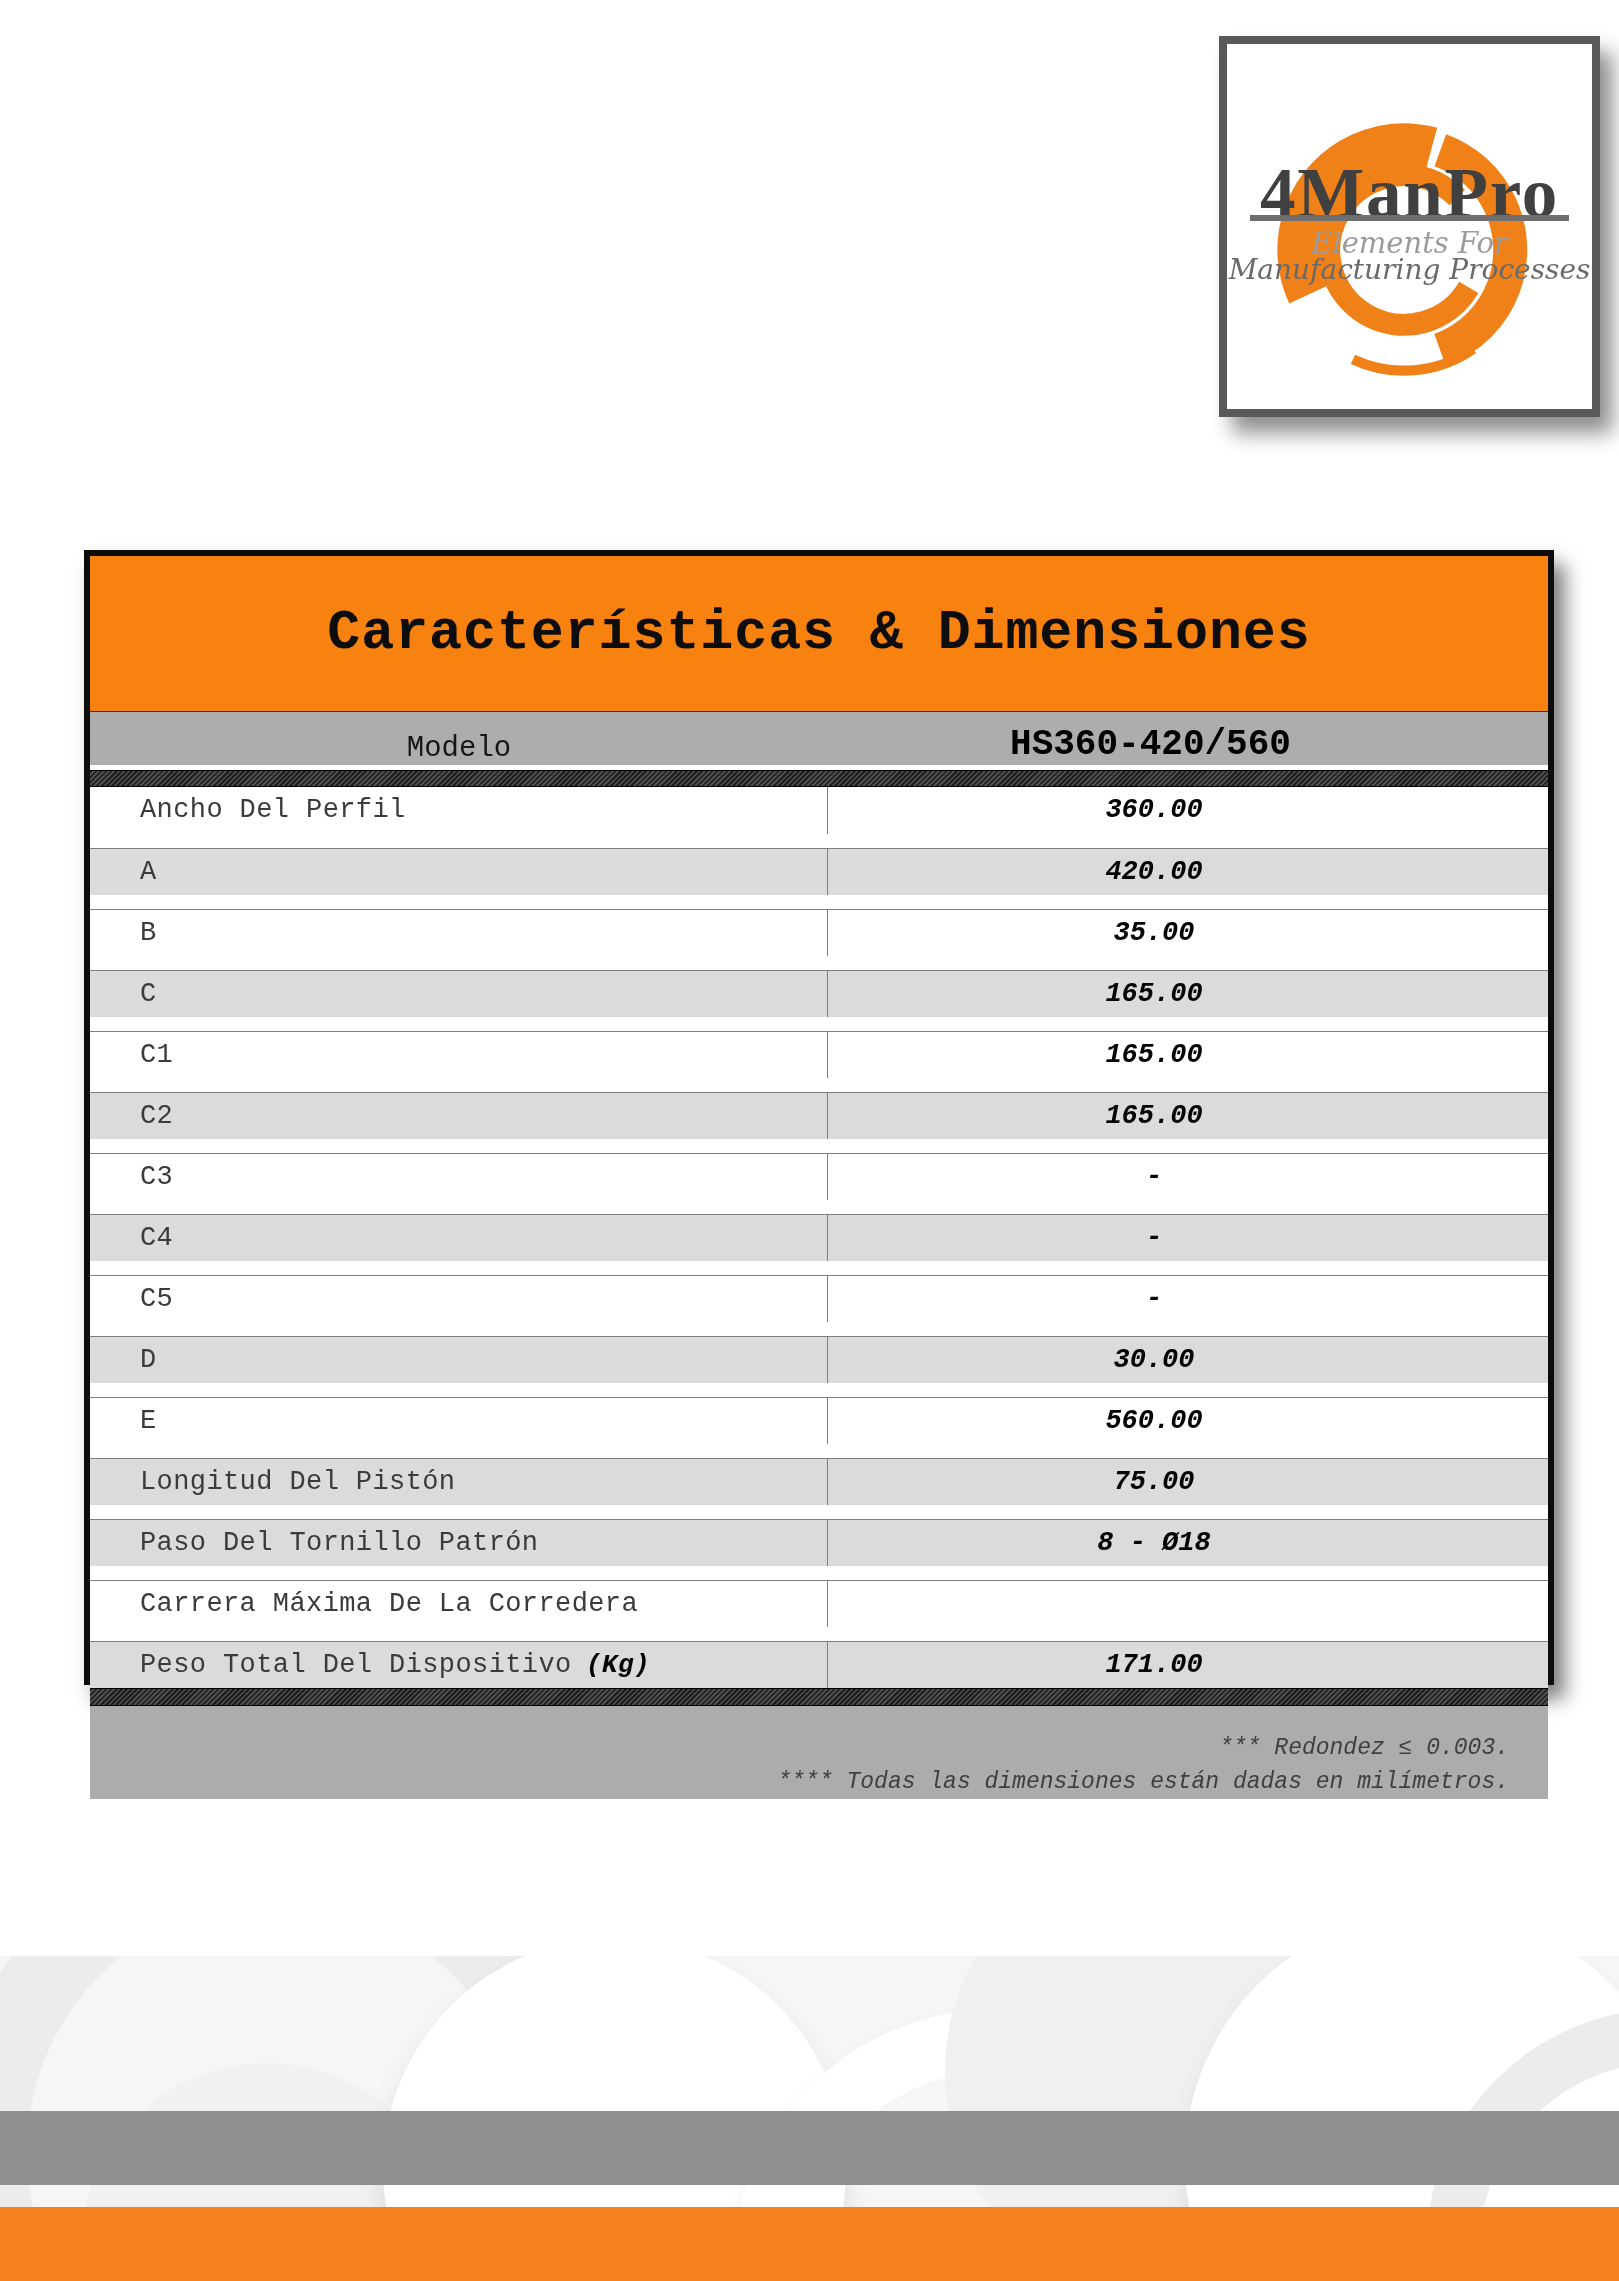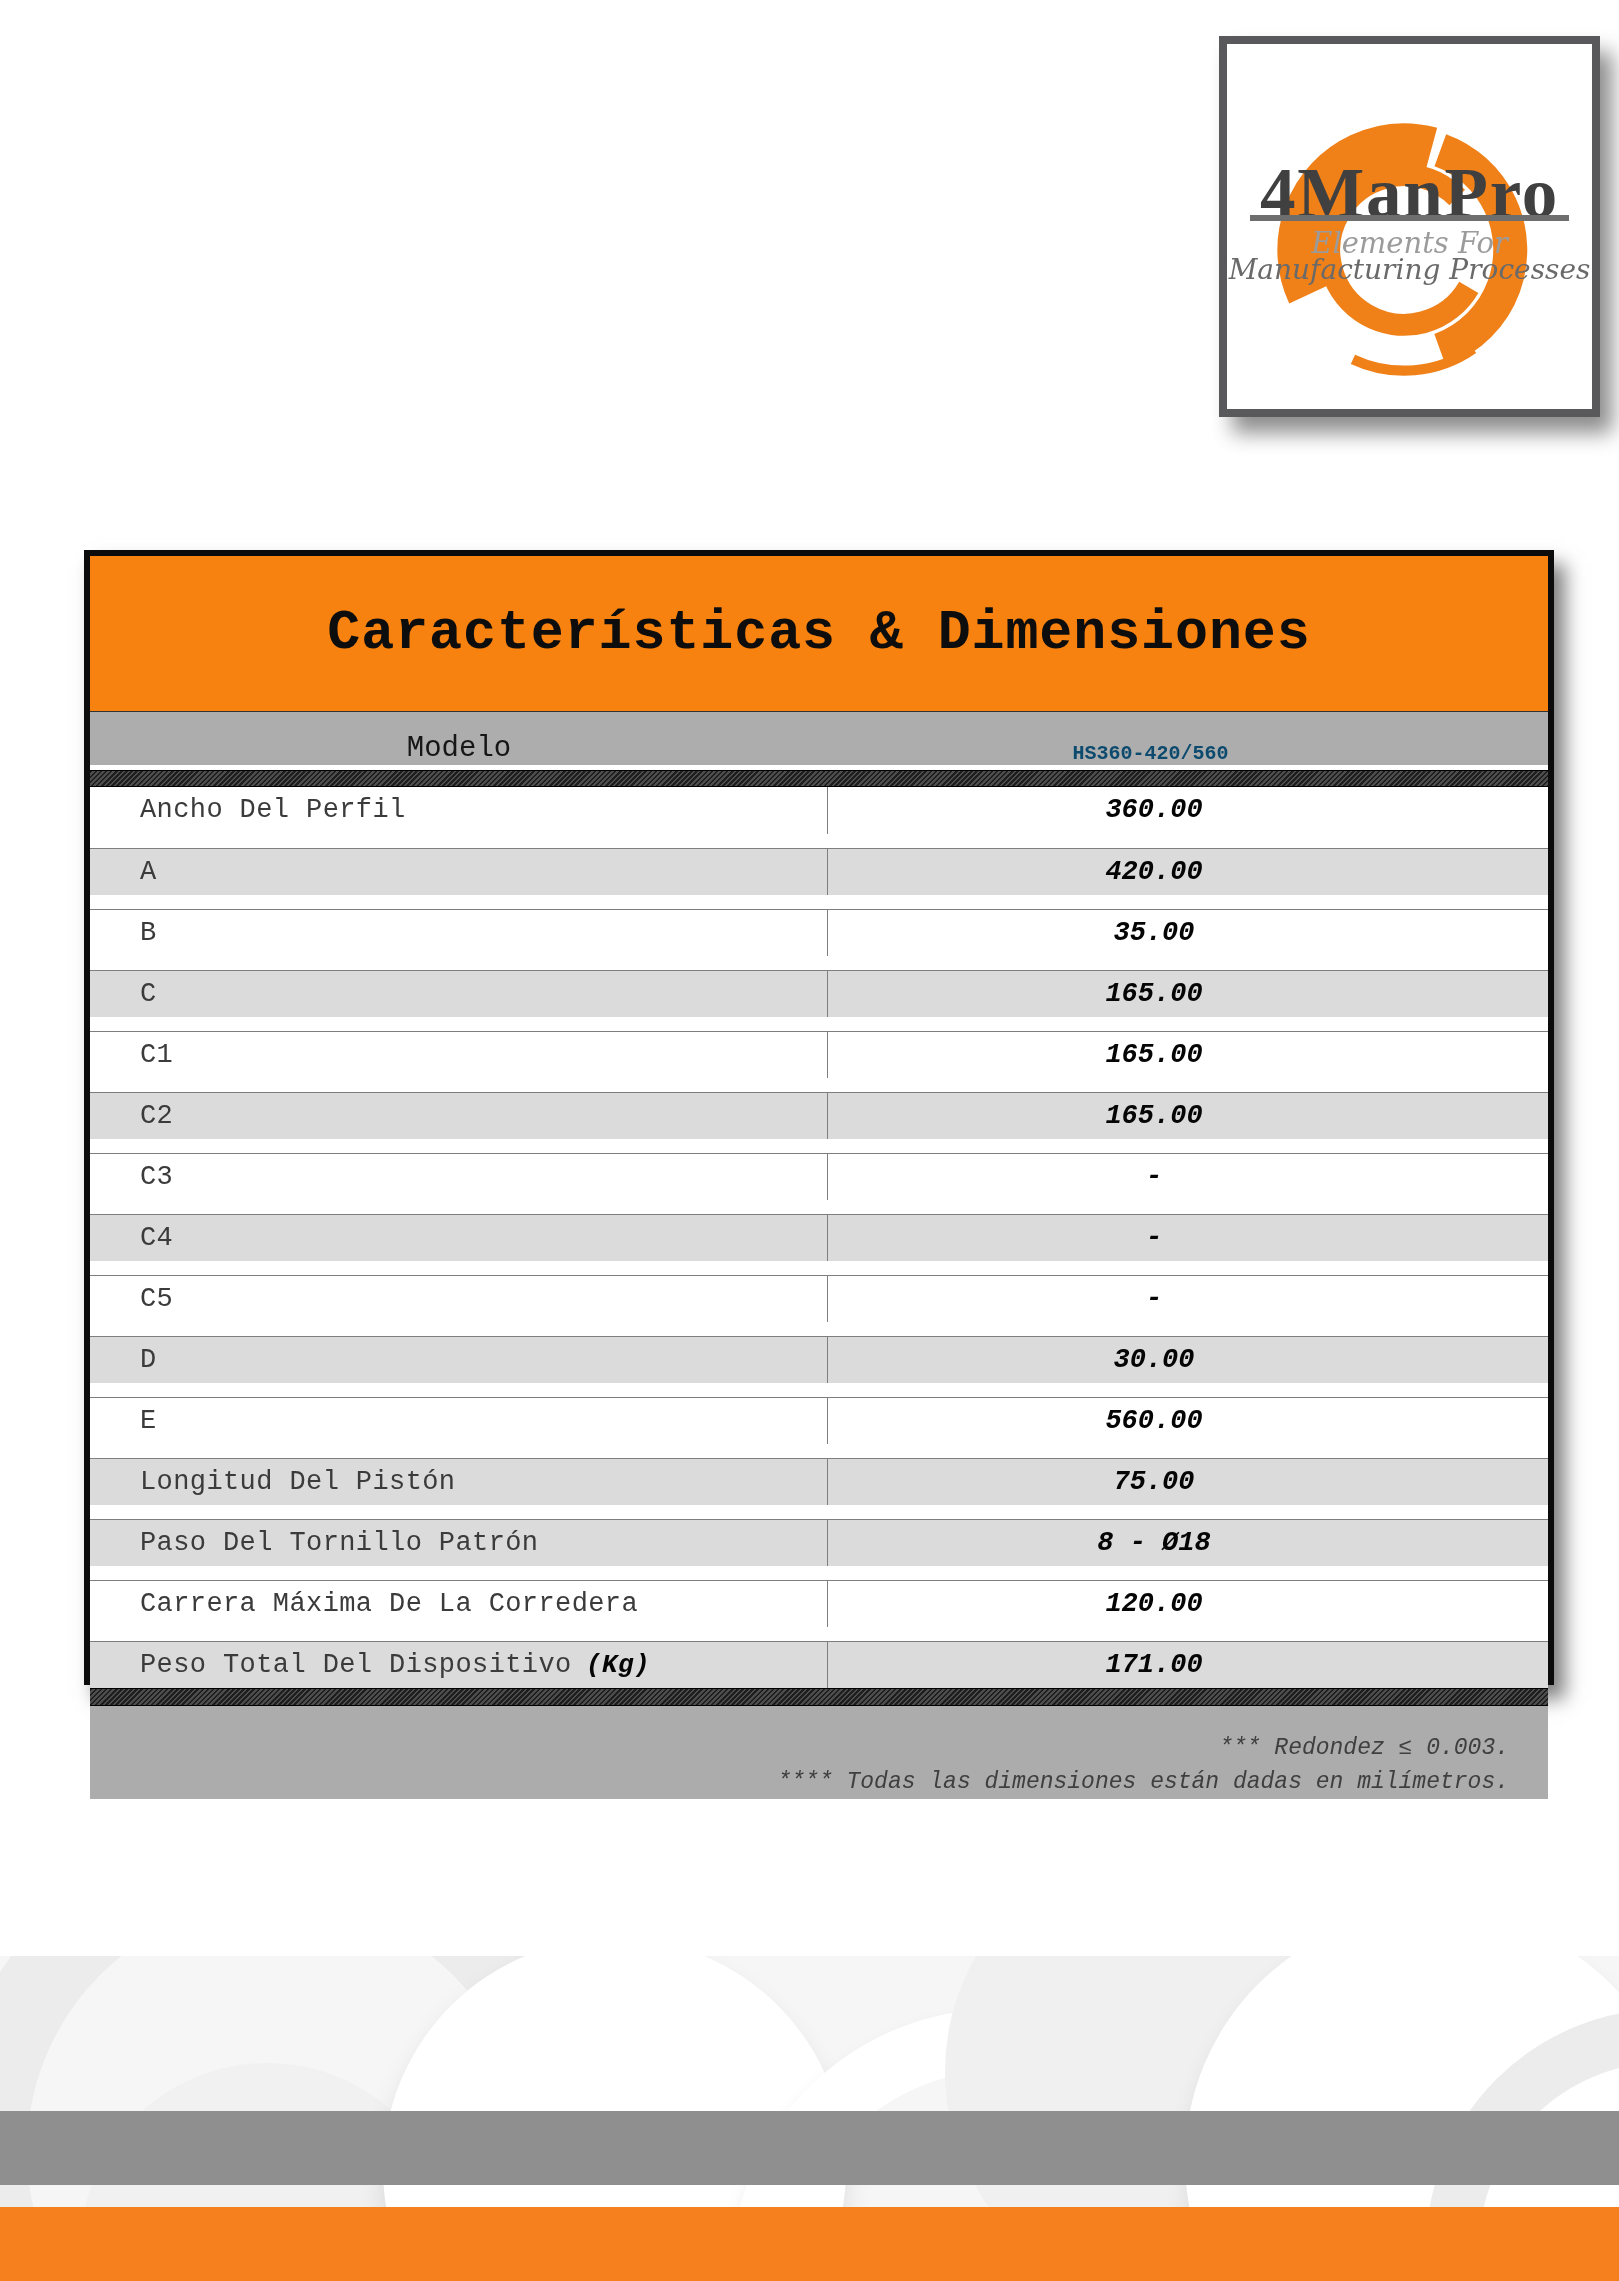--- a/index.html
+++ b/index.html
@@ -57,21 +57,21 @@
   .t-model{
     height:53px;flex:0 0 auto;background:var(--header_gray,#ADADAD);
     display:flex;align-items:flex-end;box-sizing:border-box;
   }
   .t-model .m-left{
     width:738px;display:flex;align-items:center;justify-content:center;
     font-size:29px;font-weight:500;color:#161616;
   }
   .t-model .m-right{
     flex:1;display:flex;align-items:center;justify-content:center;
-    padding-right:75px;font-size:20px;font-weight:700;color:#0c4a6e;
+    padding-right:75px;font-size:36px;font-weight:700;color:#000000;
   }
   .t-sliver{height:4.5px;flex:0 0 auto;background:#ffffff;}
   .t-hatch{
     flex:0 0 auto;box-sizing:border-box;
     border-top:1.8px solid #000;border-bottom:1.8px solid #000;
     background:repeating-linear-gradient(135deg,#1E1E1E 0px,#1E1E1E 1.8px,#4D4D4D 1.8px,#4D4D4D 3.6px);
   }
   .t-hatch.top{height:17px;}
   .t-hatch.bottom{height:18.7px;}
   .t-body{flex:0 0 auto;display:flex;flex-direction:column;gap:14px;}
@@ -241,21 +241,20 @@
     <div class="cell-label">
           <span class="lbl">Paso Del Tornillo Patrón</span>
         </div>
     <div class="cell-value">8 - Ø18</div>
   </div>
 
   <div class="t-row">
     <div class="cell-label">
           <span class="lbl">Carrera Máxima De La Corredera</span>
         </div>
-    <div class="cell-value">120.00</div>
   </div>
 
   <div class="t-row alt">
     <div class="cell-label">
           <span class="lbl">Peso Total Del Dispositivo</span>
           <span class="lbl-suffix">(Kg)</span>
         </div>
     <div class="cell-value">171.00</div>
   </div>
 </div>

